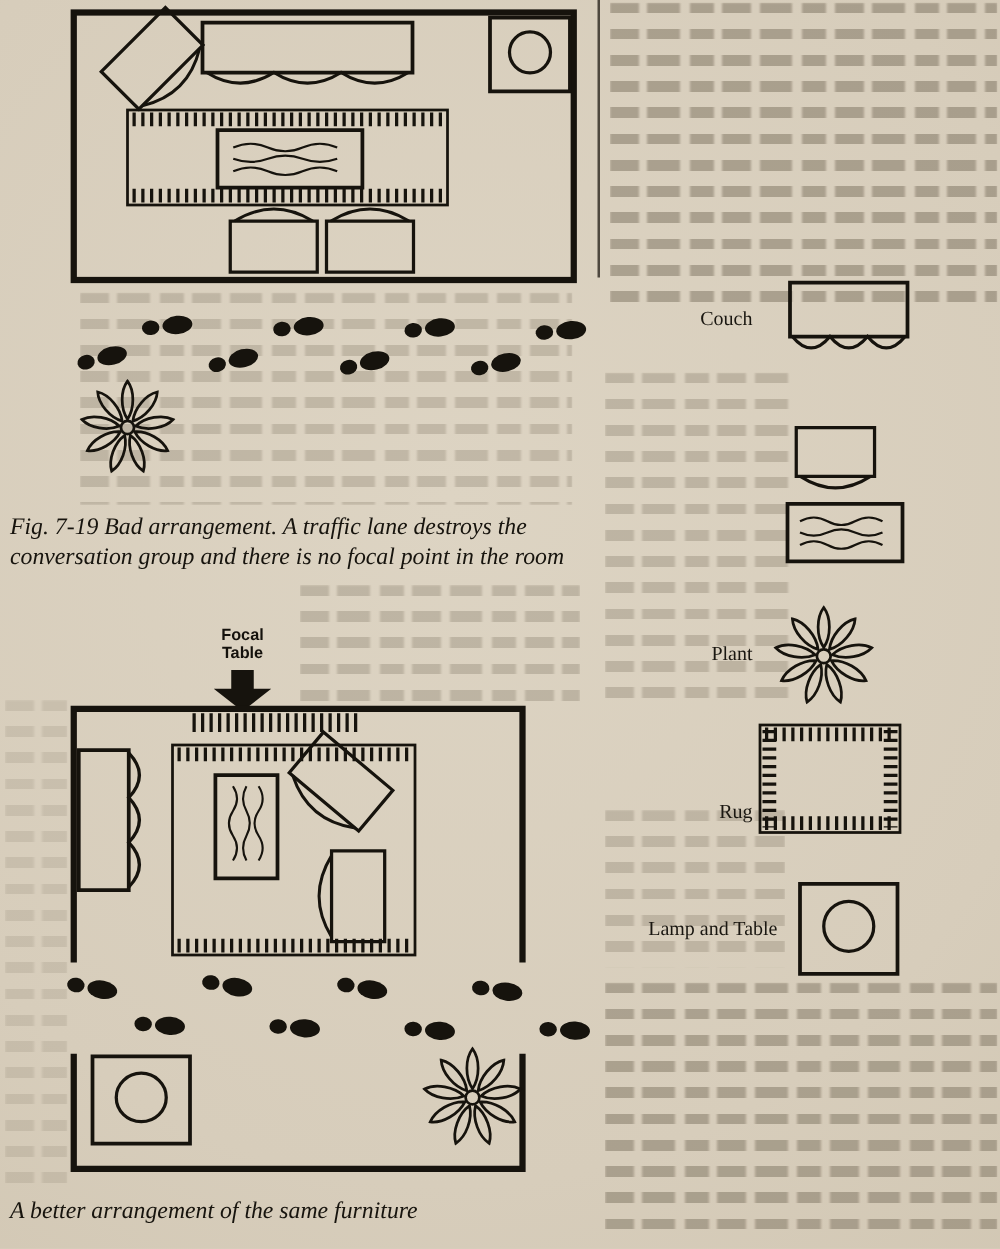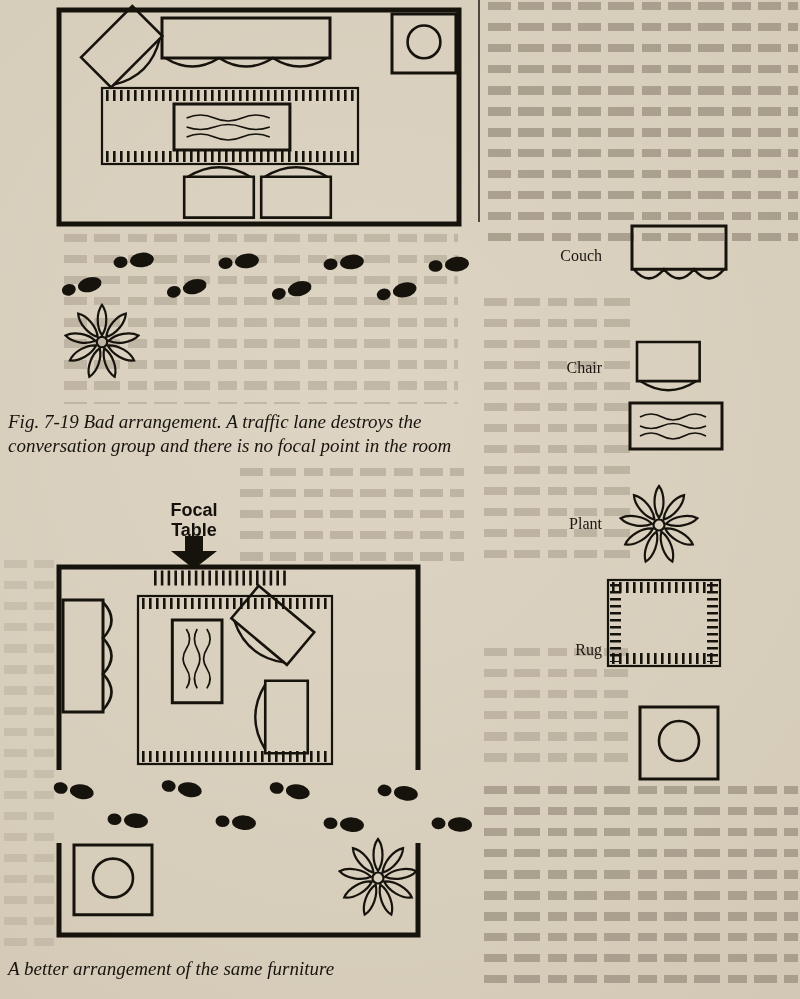--- a/index.html
+++ b/index.html
@@ -19,21 +19,21 @@
   #caption-fig1{left:8px;top:410px;width:450px;}
   #caption-fig2{left:8px;top:957px;width:440px;}
   .legend-label{position:absolute;font-size:16px;text-align:right;width:160px;color:#1a1711;}
   #lbl-couch{left:442px;top:247px;}
   #lbl-chair{left:442px;top:359px;}
   #lbl-coffee{left:442px;top:417px;}
   #lbl-plant{left:442px;top:515px;}
   #lbl-rug{left:442px;top:617px;margin-top:24px;}
   #lbl-lamp{left:452px;top:735px;width:170px;}
   .focal{position:absolute;left:146px;top:501px;width:96px;text-align:center;
-         font-family:"Liberation Sans", sans-serif;font-weight:bold;font-size:18px;line-height:1.1;color:#14110c;}
+         font-family:"Liberation Sans", sans-serif;font-weight:bold;font-size:13px;line-height:1.1;color:#14110c;}
   .vrule{position:absolute;left:478px;top:0;width:1.5px;height:222px;background:rgba(42,38,30,.8);}
 </style>
 </head>
 <body>
 
 <div class="page">
 
   <div class="ghost" style="left:488px;top:2px;width:310px;height:246px;opacity:.9"></div>
   <div class="ghost" style="left:484px;top:298px;width:148px;height:262px;opacity:.55"></div>
   <div class="ghost" style="left:484px;top:648px;width:144px;height:126px;opacity:.5"></div>
@@ -156,17 +156,17 @@
 
   <div class="focal">
     <span>Focal</span><br>
     <span>Table</span>
   </div>
 
   <div id="caption-fig1" class="caption">Fig. 7-19 Bad arrangement. A traffic lane destroys the conversation group and there is no focal point in the room</div>
   <div id="caption-fig2" class="caption">A better arrangement of the same furniture</div>
 
   <div id="lbl-couch" class="legend-label">Couch</div>
-  <div id="lbl-chair" class="legend-label">Chair</div>
   <div id="lbl-plant" class="legend-label">Plant</div>
   <div id="lbl-rug" class="legend-label">Rug</div>
+  <div id="lbl-lamp" class="legend-label">Lamp and Table</div>
 
 </div>
 
 </body></html>

